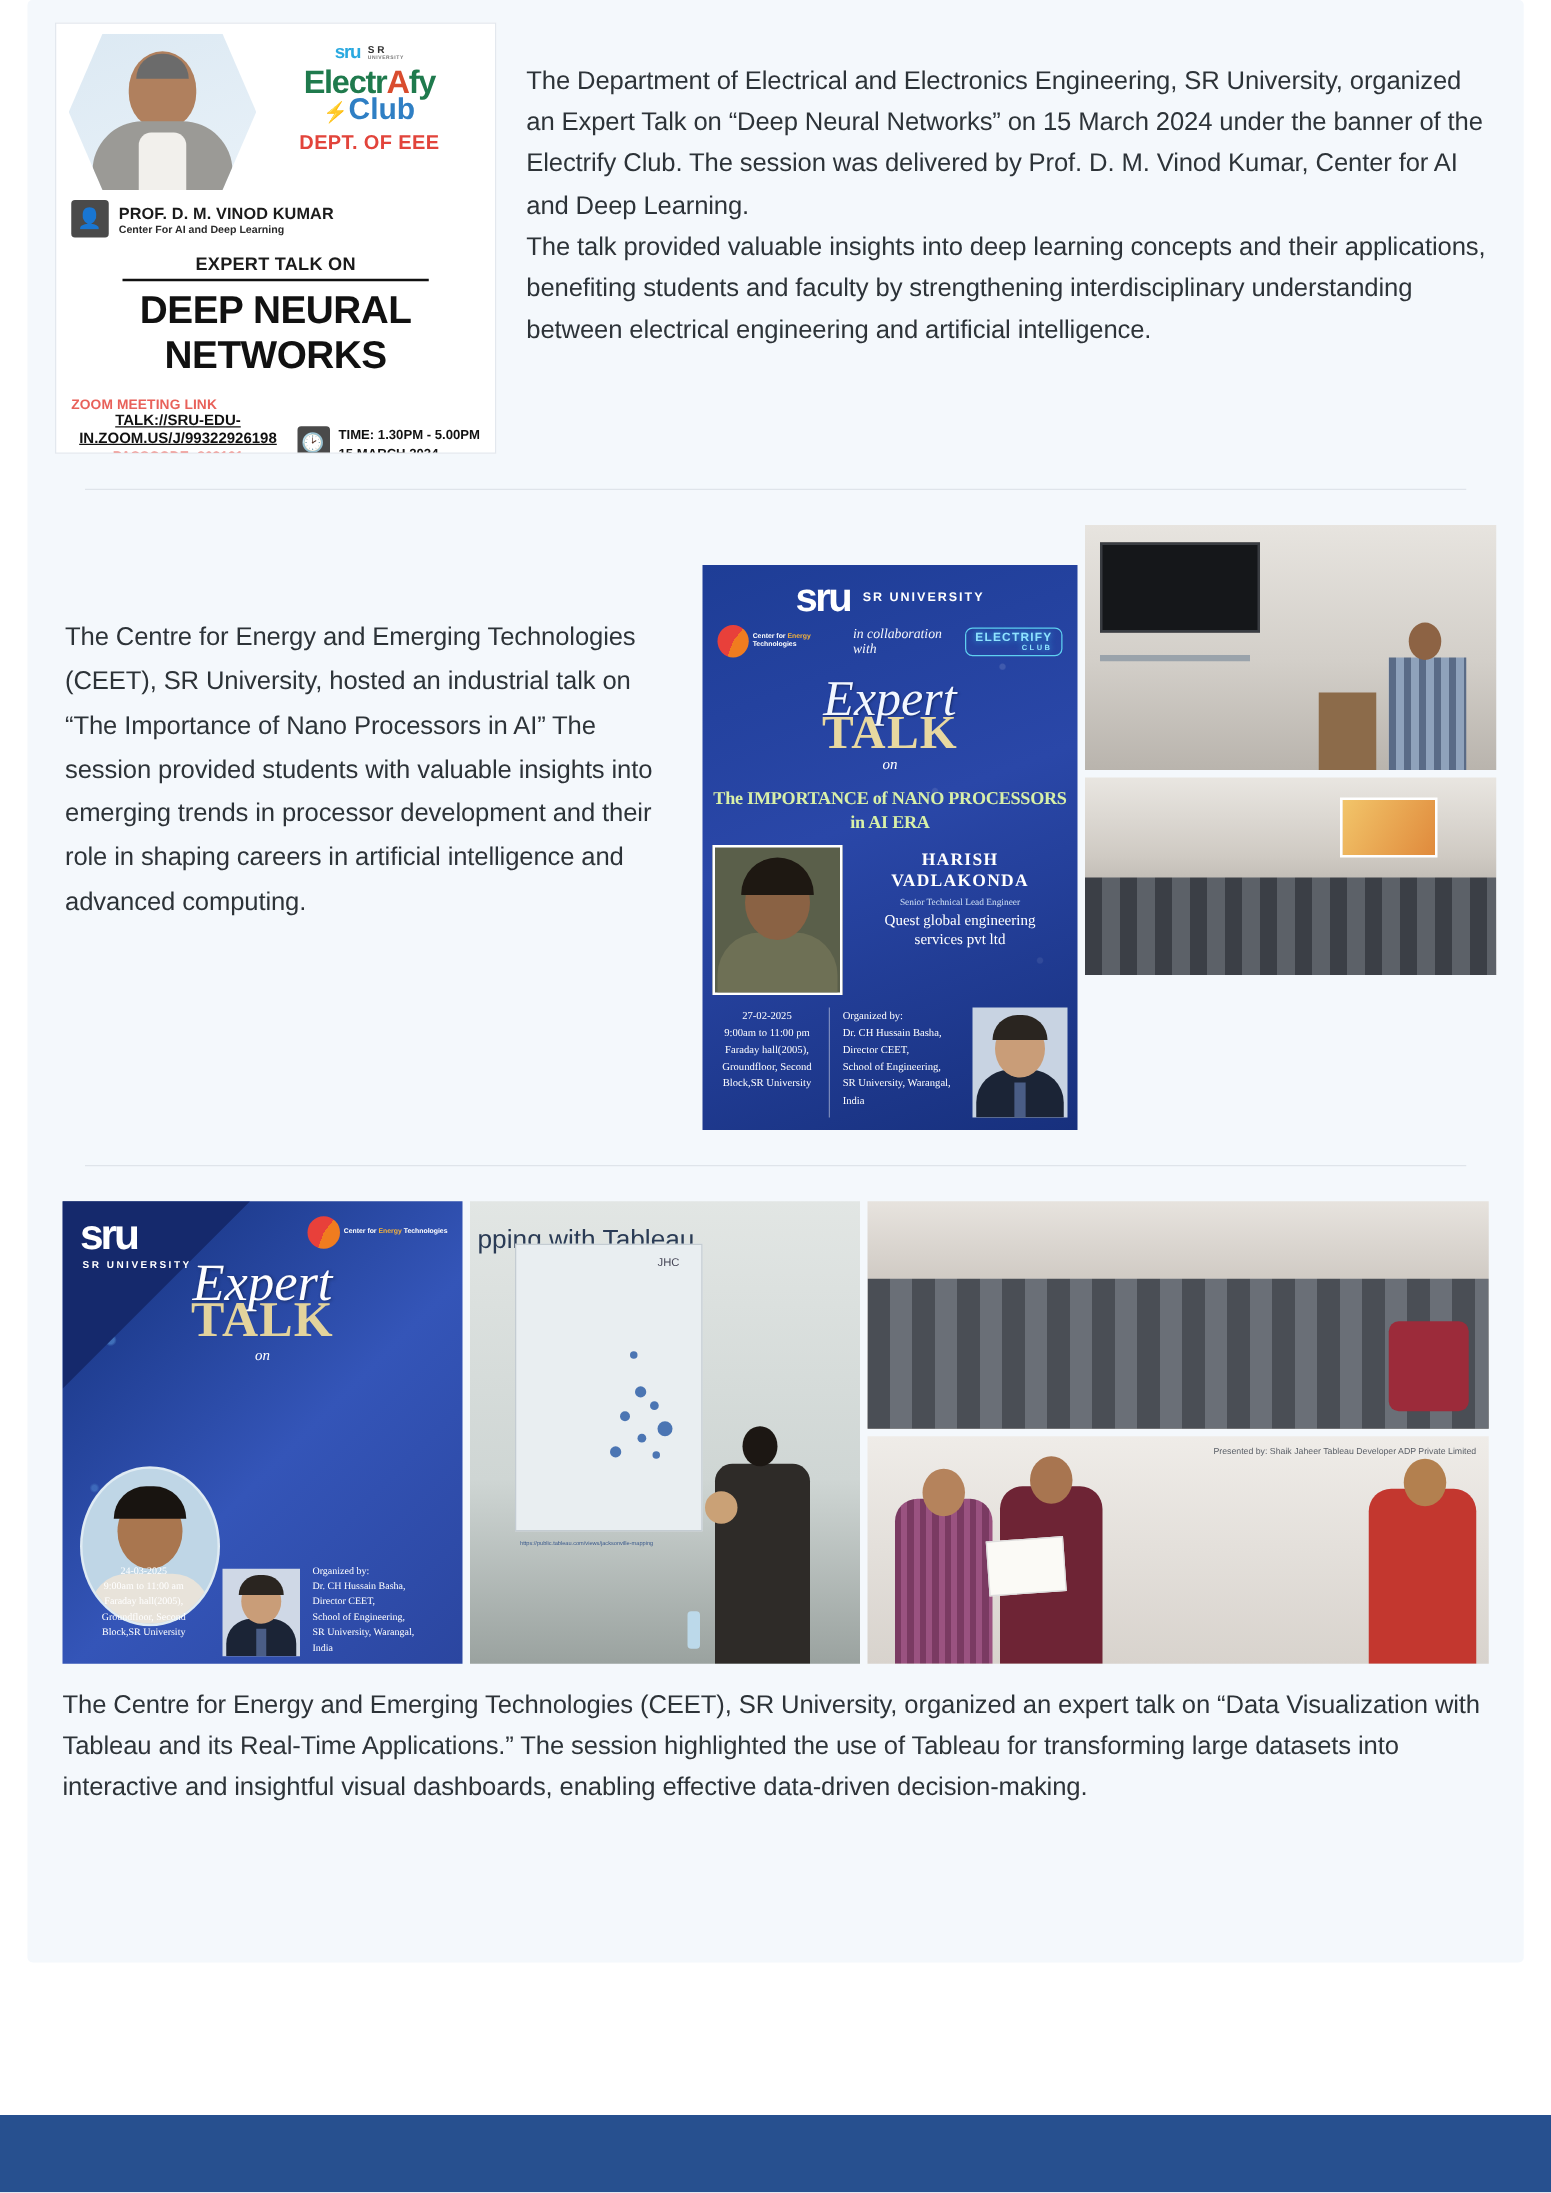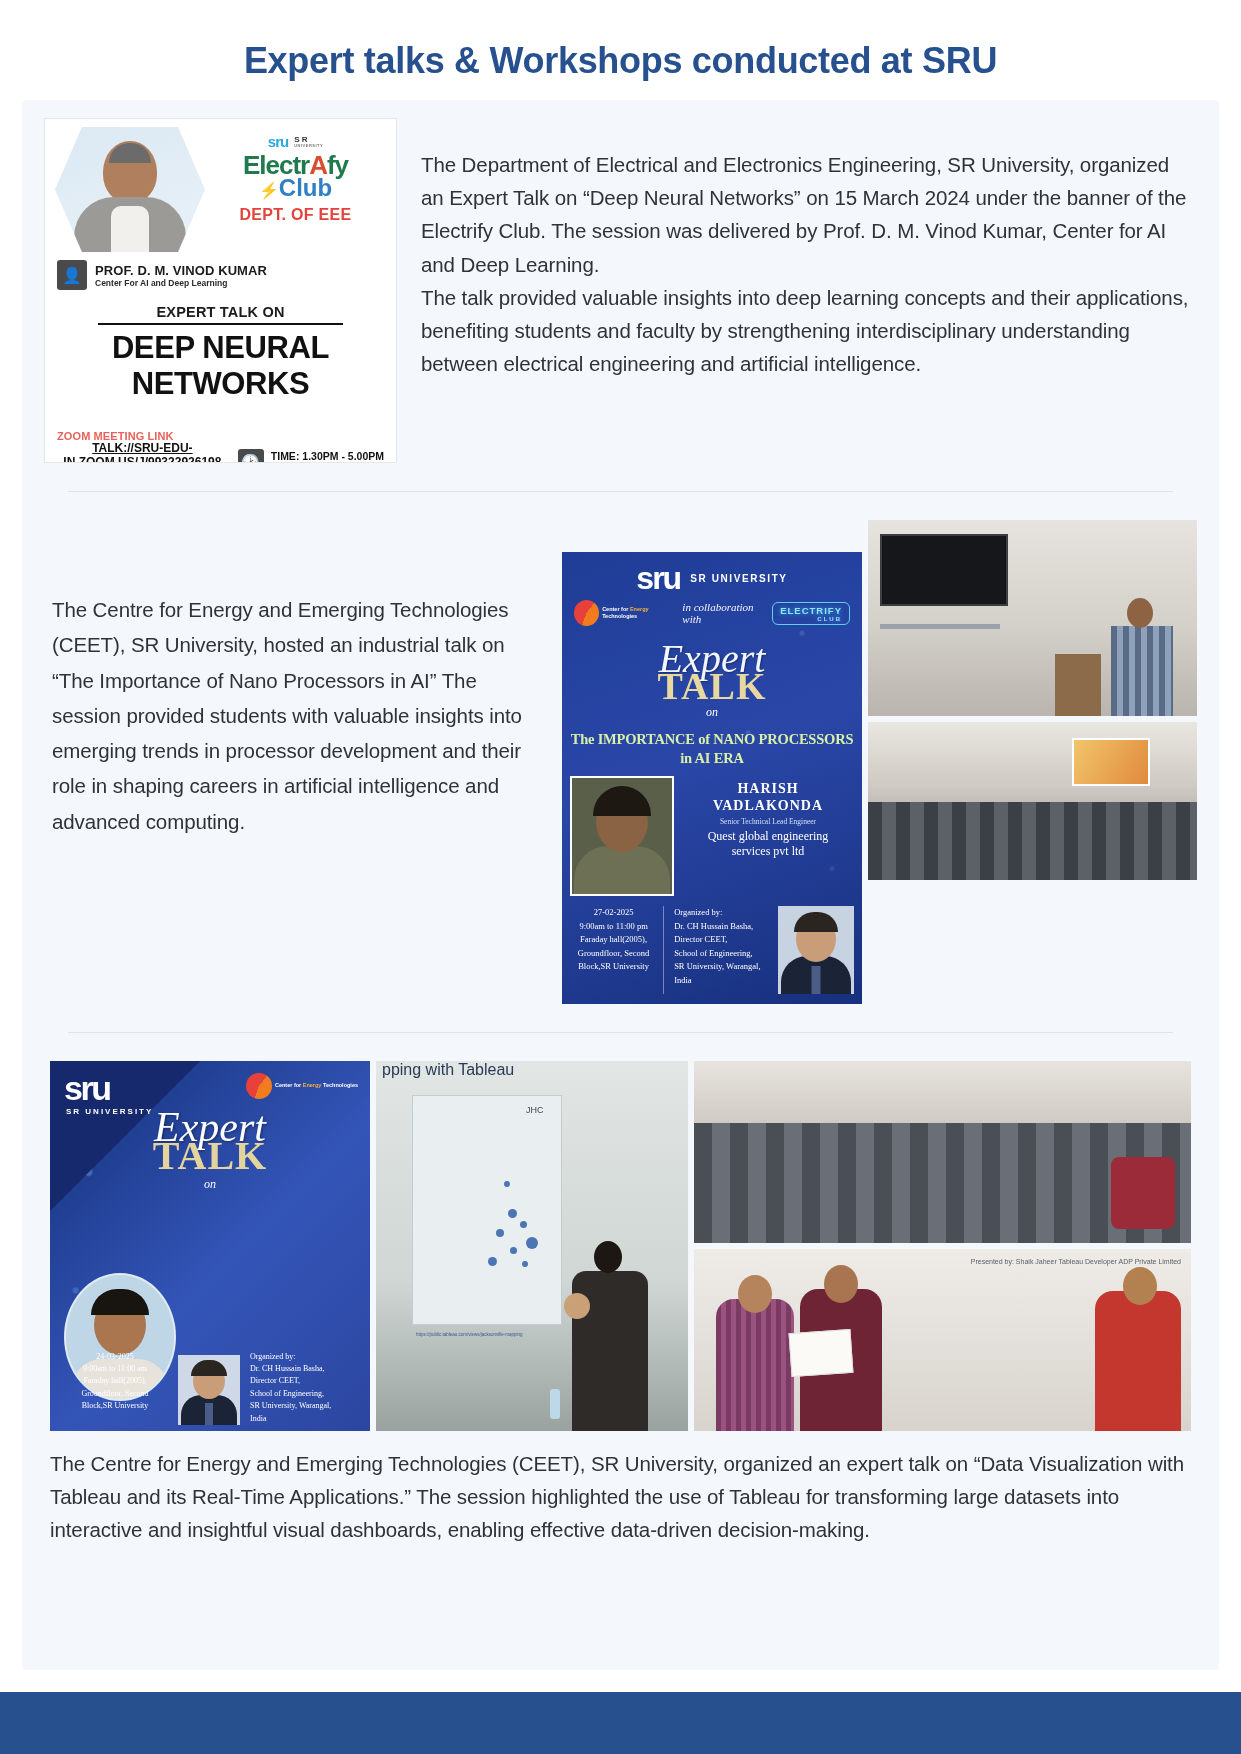--- a/index.html
+++ b/index.html
@@ -105,21 +105,21 @@
   .sp-sub { font-size:8.5px; font-weight:bold; color:#2b2b2b; }
   .p1-talkon {
     text-align:center; margin-top: 14px; font-size:14.5px; font-weight:bold; color:#1b1b1b;
     letter-spacing:.2px;
   }
   .p1-rule { width:245px; height:2px; background:#111; margin: 3px auto 0; }
   .p1-topic {
     text-align:center; font-size:31px; font-weight:bold; color:#111; margin-top:5px;
     letter-spacing:-.4px;
   }
-  .p1-foot { margin-top: 28px; padding: 0 12px; display:flex; gap:10px; align-items:center;}
+  .p1-foot { margin-top: 16px; padding: 0 12px; display:flex; gap:10px; align-items:flex-end;}
   .p1-zoom { flex:1; }
   .zm-label { color:#e8615a; font-weight:bold; font-size:11px; letter-spacing:.1px;}
   .zm-link { font-size:12px; font-weight:bold; color:#111; text-decoration:underline; text-align:center; line-height:1.15;}
   .zm-pass { color:#e8615a; font-weight:bold; font-size:11px; text-align:center; margin-top:2px;}
   .p1-time { display:flex; gap:7px; align-items:flex-start; padding-top:14px;}
   .clock-icon {
     width:26px; height:26px; background:#4a4a4a; border-radius:3px;
     display:flex; align-items:center; justify-content:center; color:#e6e6e6; font-size:15px;
   }
   .tm-text { font-size:10.5px; font-weight:bold; color:#111; line-height:1.45;}
@@ -301,21 +301,21 @@
   .p3-orgphoto .h2{position:absolute;left:50%;top:8px;transform:translateX(-50%);width:32px;height:36px;border-radius:50%;background:#c99d78;}
   .p3-orgphoto .hr2{position:absolute;left:50%;top:5px;transform:translateX(-50%);width:36px;height:16px;border-radius:18px 18px 0 0;background:#2a2520;}
   .p3-orgphoto .t2{position:absolute;left:50%;bottom:0;transform:translateX(-50%);width:56px;height:30px;border-radius:20px 20px 0 0;background:#1b2436;}
   .p3-orgphoto .tie{position:absolute;left:50%;bottom:0;transform:translateX(-50%);width:8px;height:22px;background:#4a5d86;}
   .p3-org{ flex:1; font-size:8px; line-height:1.55; padding-left:4px;}
 
   .ph-tableau{
     flex:0 0 312px; height:370px; position:relative; overflow:hidden;
     background: linear-gradient(180deg,#e2e6e4 0%, #cfd6d4 60%, #9aa29f 100%);
   }
-  .ph-tableau .tb-title{position:absolute;left:6px;top:0;font-size:16px;color:#2a3b55;}
+  .ph-tableau .tb-title{position:absolute;left:6px;top:19px;font-size:21px;color:#2a3b55;}
   .ph-tableau .tb-map{position:absolute;left:36px;top:34px;width:150px;height:230px;background:#e9eef1;border:1px solid #c4ccd2;}
   .ph-tableau .dot{position:absolute;border-radius:50%;background:#2f5fa8;opacity:.85;}
   .ph-tableau .jhc{position:absolute;left:150px;top:44px;font-size:9px;color:#445;}
   .ph-tableau .presenter{position:absolute;left:188px;bottom:0;width:92px;height:190px;}
   .ph-tableau .presenter .hd{position:absolute;left:30px;top:0;width:28px;height:32px;border-radius:50%;background:#1c1713;}
   .ph-tableau .presenter .bd{position:absolute;left:8px;top:30px;width:76px;height:160px;background:#2e2b28;border-radius:14px 14px 0 0;}
   .ph-tableau .hand{position:absolute;left:0;top:52px;width:26px;height:26px;border-radius:50%;background:#caa176;}
   .ph-tableau .bottle{position:absolute;left:174px;bottom:12px;width:10px;height:30px;background:#bcd9ea;border-radius:3px;}
   .ph-tableau .links{position:absolute;left:40px;bottom:92px;width:148px;font-size:4.5px;color:#3b5a8c;line-height:1.7;}
 
@@ -347,21 +347,20 @@
   .footer-bar {
     position:absolute; left:0; bottom:0; width:1241px; height:62px;
     background:#27508f;
   }
 </style>
 </head>
 <body>
 
 <div class="page">
 
-  <h1 class="page-title">Expert talks &amp; Workshops conducted at SRU</h1>
 
   <div class="card">
 
     <div class="sec1">
 
       <div class="poster1">
         <div class="p1-head">
           <div class="p1-photo">
             <div class="p1-face"></div>
             <div class="p1-body"></div>

